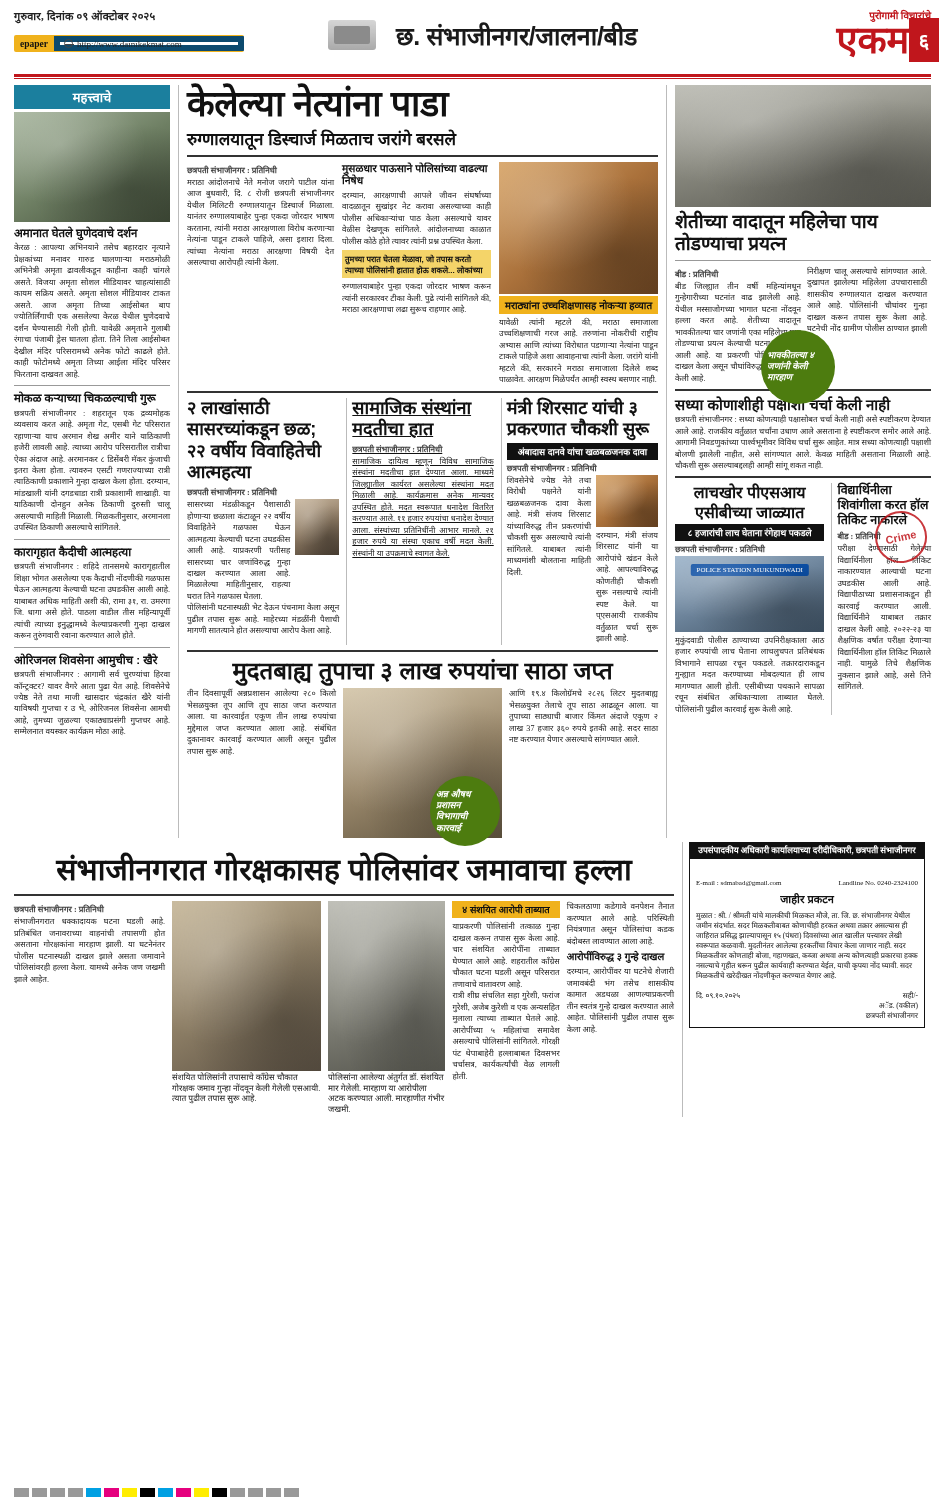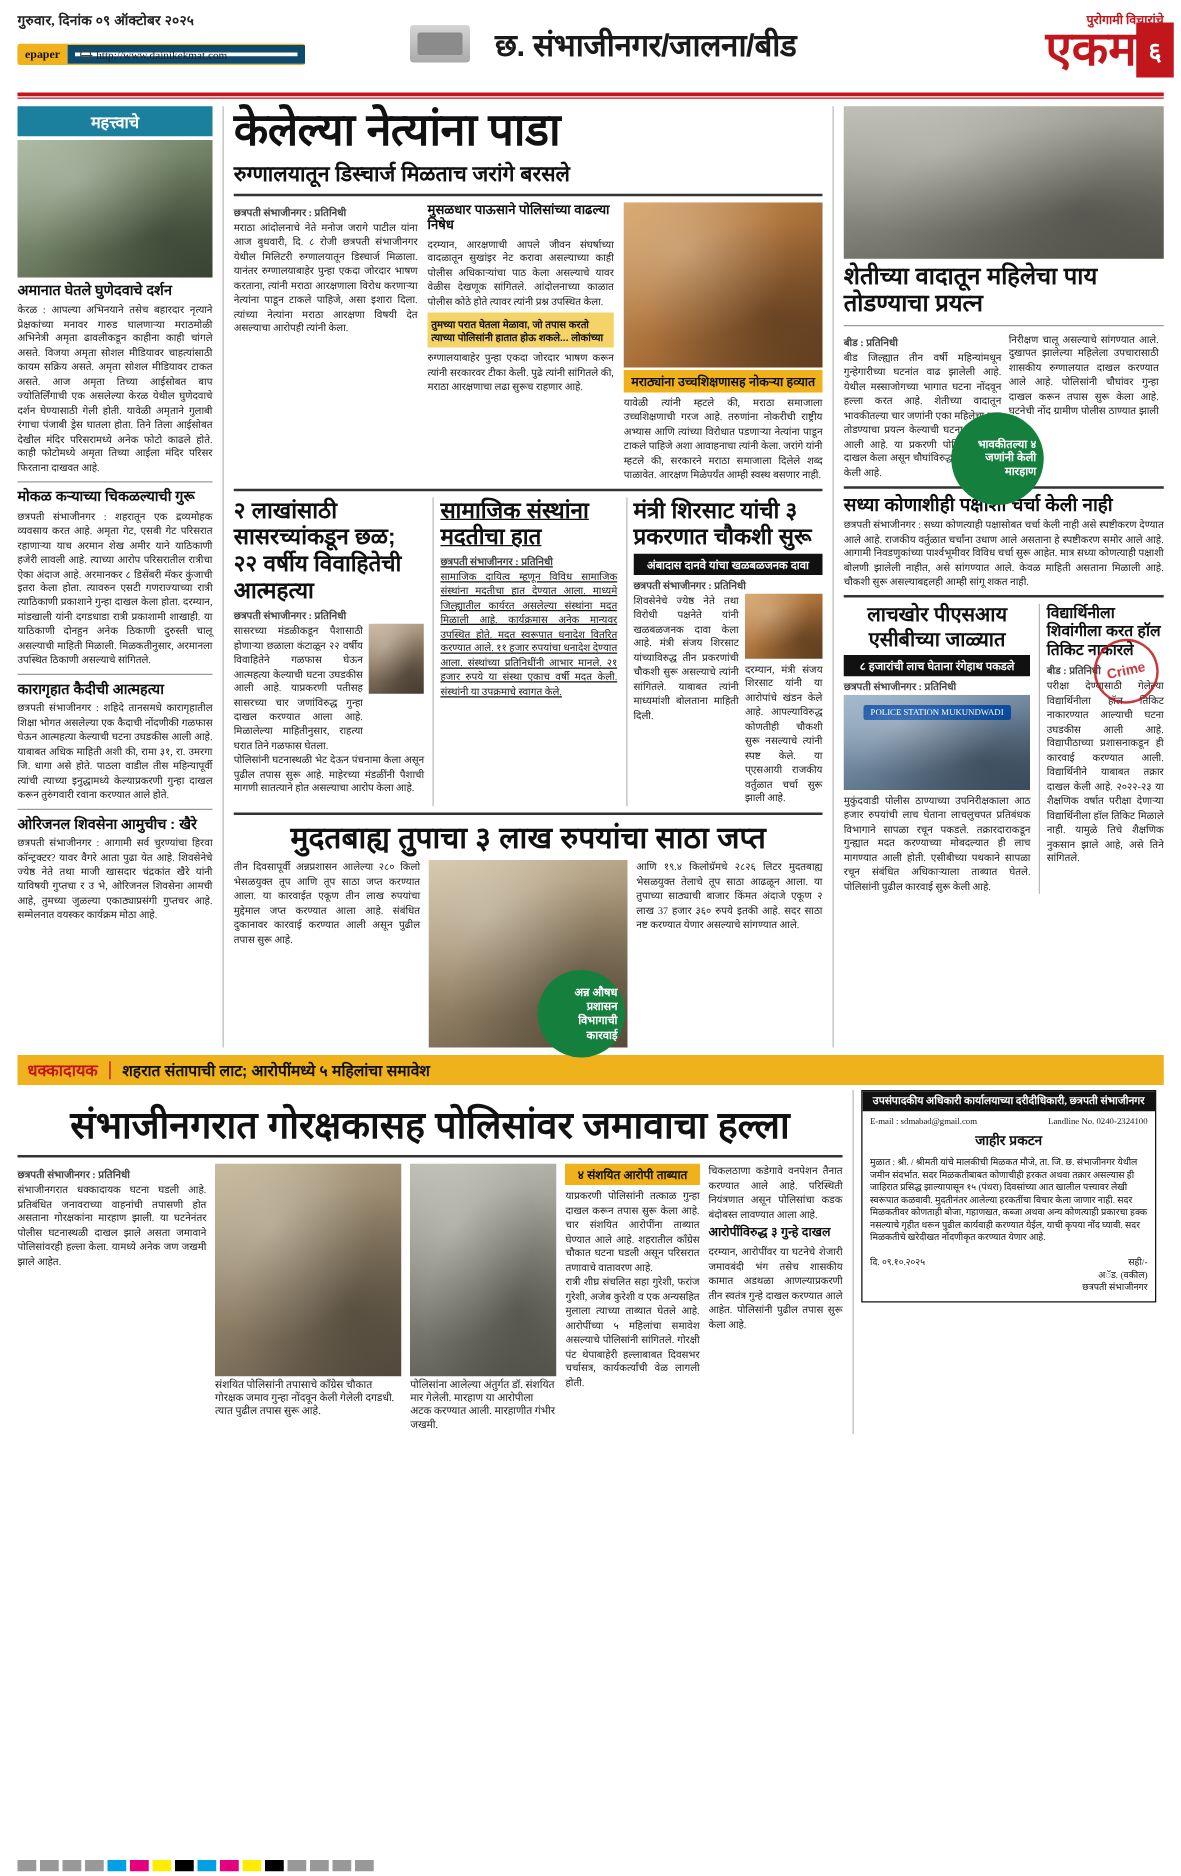--- a/index.html
+++ b/index.html
@@ -66,40 +66,40 @@
 
   .lead-title { font-size:36px; font-weight:bold; line-height:1.05; color:#111; font-family:"Liberation Sans", sans-serif; letter-spacing:-.5px; }
   .lead-sub { font-size:17px; font-weight:bold; color:#111; margin-top:4px; font-family:"Liberation Sans", sans-serif; }
 
   .strip { background:#f0b21c; color:#111; font-weight:bold; font-size:10px; text-align:center; padding:2px 0; font-family:"Liberation Sans", sans-serif; }
   .strip.dark { background:#111; color:#fff; }
   .strip.yellow-line { background:#f4d469; }
 
   .minihead { font-size:14px; font-weight:bold; font-family:"Liberation Sans", sans-serif; line-height:1.2; }
 
-  .badge-circle { position:absolute; width:70px; height:70px; border-radius:50%; background:#15803d; color:#fff; font-size:9px; font-weight:bold; display:flex; align-items:center; justify-content:center; text-align:right; line-height:1.25; padding:6px; font-family:"Liberation Sans", sans-serif; }
+  .badge-circle { position:absolute; width:70px; height:70px; border-radius:50%; background:#4d7c0f; color:#fff; font-size:9px; font-weight:bold; display:flex; align-items:center; justify-content:center; text-align:left; line-height:1.25; padding:6px; font-family:"Liberation Sans", sans-serif;font-style:italic; }
 
   .hbar { height:1px; background:#999; margin:5px 0; }
   .hbar.dark { background:#333; height:2px; }
 
   .sub-cols { display:flex; gap:7px; }
 
   .mid-grid { display:flex; gap:8px; }
 
   .big2 { font-size:24px; font-weight:bold; font-family:"Liberation Sans", sans-serif; line-height:1.15; }
   .big3 { font-size:18px; font-weight:bold; font-family:"Liberation Sans", sans-serif; line-height:1.2; }
 
   .banner-row { display:flex; align-items:center; gap:8px; background:#f0b21c; margin-top:6px; padding:3px 8px; }
   .banner-tag { color:#c0161c; font-weight:bold; font-size:13px; font-family:"Liberation Sans", sans-serif; }
   .banner-text { font-weight:bold; font-size:12.5px; font-family:"Liberation Sans", sans-serif; color:#111; }
 
   .bottom-title { font-size:30px; font-weight:bold; text-align:center; font-family:"Liberation Sans", sans-serif; margin:6px 0 4px; }
 
   .notice { border:1px solid #111; padding:6px; font-size:7.4px; line-height:1.35; }
-  .notice-head { background:#111; color:#fff; text-align:center; font-size:8.5px; font-weight:bold; padding:2px; margin:-6px -6px 4px; }
+  .notice-head { background:#111; color:#fff; text-align:center; font-size:8.5px; font-weight:bold; padding:2px; margin:-6px -6px 20px; }
   .notice-title { text-align:center; font-weight:bold; font-size:11px; margin:4px 0; font-family:"Liberation Sans", sans-serif; }
 
   .crime-stamp { position:absolute; right:4px; top:28px; width:52px; height:52px; border-radius:50%; border:2px solid #c0161c; color:#c0161c; font-size:11px; font-weight:bold; display:flex; align-items:center; justify-content:center; transform:rotate(-12deg); font-family:"Liberation Sans", sans-serif; opacity:.85; }
 
   .cmyk { position:absolute; left:14px; bottom:4px; display:flex; gap:3px; }
   .cmyk span { width:15px; height:9px; display:block; }
   .cmyk .g { background:#999; } .cmyk .c { background:#00a0e3; } .cmyk .m { background:#e5007e; } .cmyk .y { background:#ffed00; } .cmyk .k { background:#000; }
 
   .sign-board { position:absolute; left:50%; top:8px; transform:translateX(-50%); background:#0b4da2; color:#fff; font-size:7px; padding:2px 6px; border-radius:2px; white-space:nowrap; }
 
@@ -265,38 +265,33 @@
             <div class="big3" style="font-size:12.5px;">विद्यार्थिनीला शिवांगीला करत हॉल तिकिट नाकारले</div>
             <div class="byline">बीड : प्रतिनिधी</div>
             <div class="body">परीक्षा देण्यासाठी गेलेल्या विद्यार्थिनीला हॉल तिकिट नाकारण्यात आल्याची घटना उघडकीस आली आहे. विद्यापीठाच्या प्रशासनाकडून ही कारवाई करण्यात आली. विद्यार्थिनीने याबाबत तक्रार दाखल केली आहे. २०२२-२३ या शैक्षणिक वर्षात परीक्षा देणाऱ्या विद्यार्थिनीला हॉल तिकिट मिळाले नाही. यामुळे तिचे शैक्षणिक नुकसान झाले आहे, असे तिने सांगितले.</div>
           </div>
           <div class="crime-stamp">Crime</div>
         </div>
       </div>
     </div>
   </div>
 
-  <div class="banner-row">
-    <span class="banner-tag">धक्कादायक</span>
-    <span style="color:#c0161c;font-weight:bold;">|</span>
-    <span class="banner-text">शहरात संतापाची लाट; आरोपींमध्ये ५ महिलांचा समावेश</span>
-  </div>
 
   <div style="display:flex;gap:8px;margin-top:4px;">
     <div style="width:660px;">
       <div class="bottom-title">संभाजीनगरात गोरक्षकासह पोलिसांवर जमावाचा हल्ला</div>
       <div class="hbar dark"></div>
       <div style="display:flex;gap:7px;">
         <div style="width:152px;">
           <div class="byline">छत्रपती संभाजीनगर : प्रतिनिधी</div>
           <div class="body">संभाजीनगरात धक्कादायक घटना घडली आहे. प्रतिबंधित जनावराच्या वाहनांची तपासणी होत असताना गोरक्षकांना मारहाण झाली. या घटनेनंतर पोलीस घटनास्थळी दाखल झाले असता जमावाने पोलिसांवरही हल्ला केला. यामध्ये अनेक जण जखमी झाले आहेत.</div>
         </div>
         <div style="width:150px;">
           <div class="photo ph4" style="height:170px;"></div>
-          <div class="cap">संशयित पोलिसांनी तपासाचे कॉंग्रेस चौकात गोरक्षक जमाव गुन्हा नोंदवून केली गेलेली दगडधी. त्यात पुढील तपास सुरू आहे.</div>
+          <div class="cap">संशयित पोलिसांनी तपासाचे कॉंग्रेस चौकात गोरक्षक जमाव गुन्हा नोंदवून केली गेलेली एसआयी. त्यात पुढील तपास सुरू आहे.</div>
         </div>
         <div style="width:118px;">
           <div class="photo ph3" style="height:170px;"></div>
           <div class="cap">पोलिसांना आलेल्या अंतुर्गत डॉ. संशयित मार गेलेली. मारहाण या आरोपीला अटक करण्यात आली. मारहाणीत गंभीर जखमी.</div>
         </div>
         <div style="width:108px;">
           <div class="strip" style="font-size:9.5px;">४ संशयित आरोपी ताब्यात</div>
           <div class="body" style="margin-top:3px;">याप्रकरणी पोलिसांनी तत्काळ गुन्हा दाखल करून तपास सुरू केला आहे. चार संशयित आरोपींना ताब्यात घेण्यात आले आहे. शहरातील कॉंग्रेस चौकात घटना घडली असून परिसरात तणावाचे वातावरण आहे.</div>
           <div class="body">रात्री शीघ्र संचलित सहा गुरेशी, फरांज गुरेशी, अजेब कुरेशी व एक अन्यसहित मुलाला त्याच्या ताब्यात घेतले आहे. आरोपींच्या ५ महिलांचा समावेश असल्याचे पोलिसांनी सांगितले. गोरक्षी पंट थेपाबाहेरी हल्लाबाबत दिवसभर चर्चासत्र, कार्यकर्त्यांची वेळ लागली होती.</div>
         </div>

